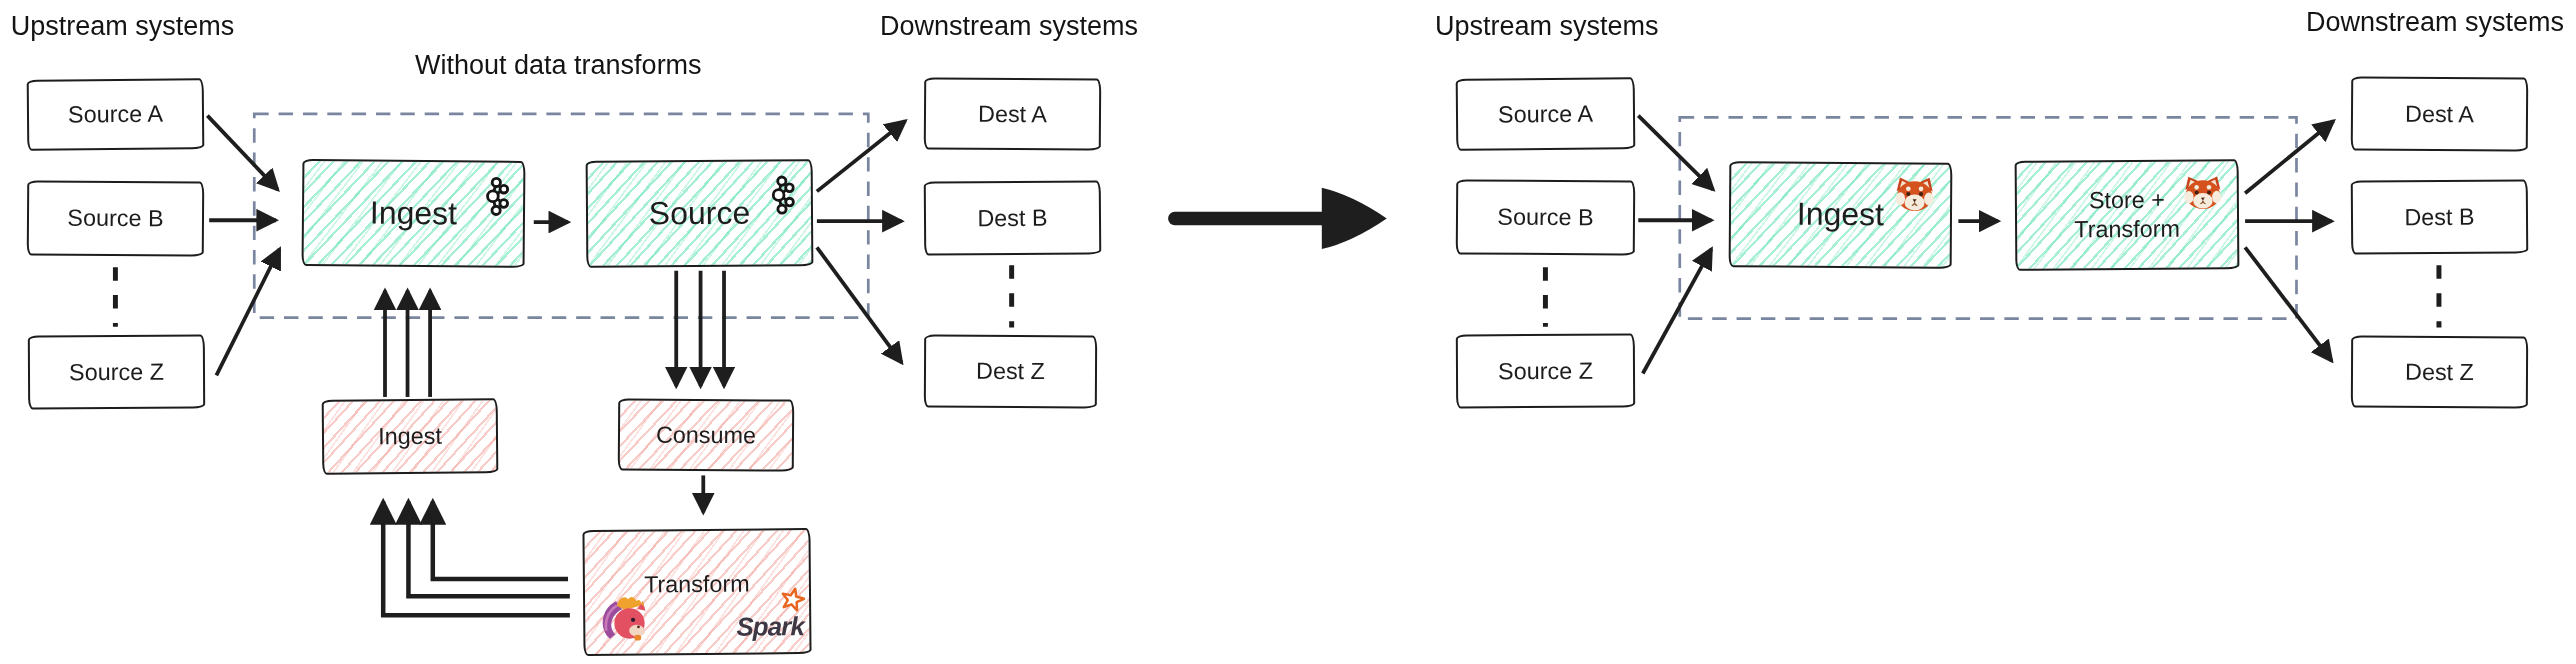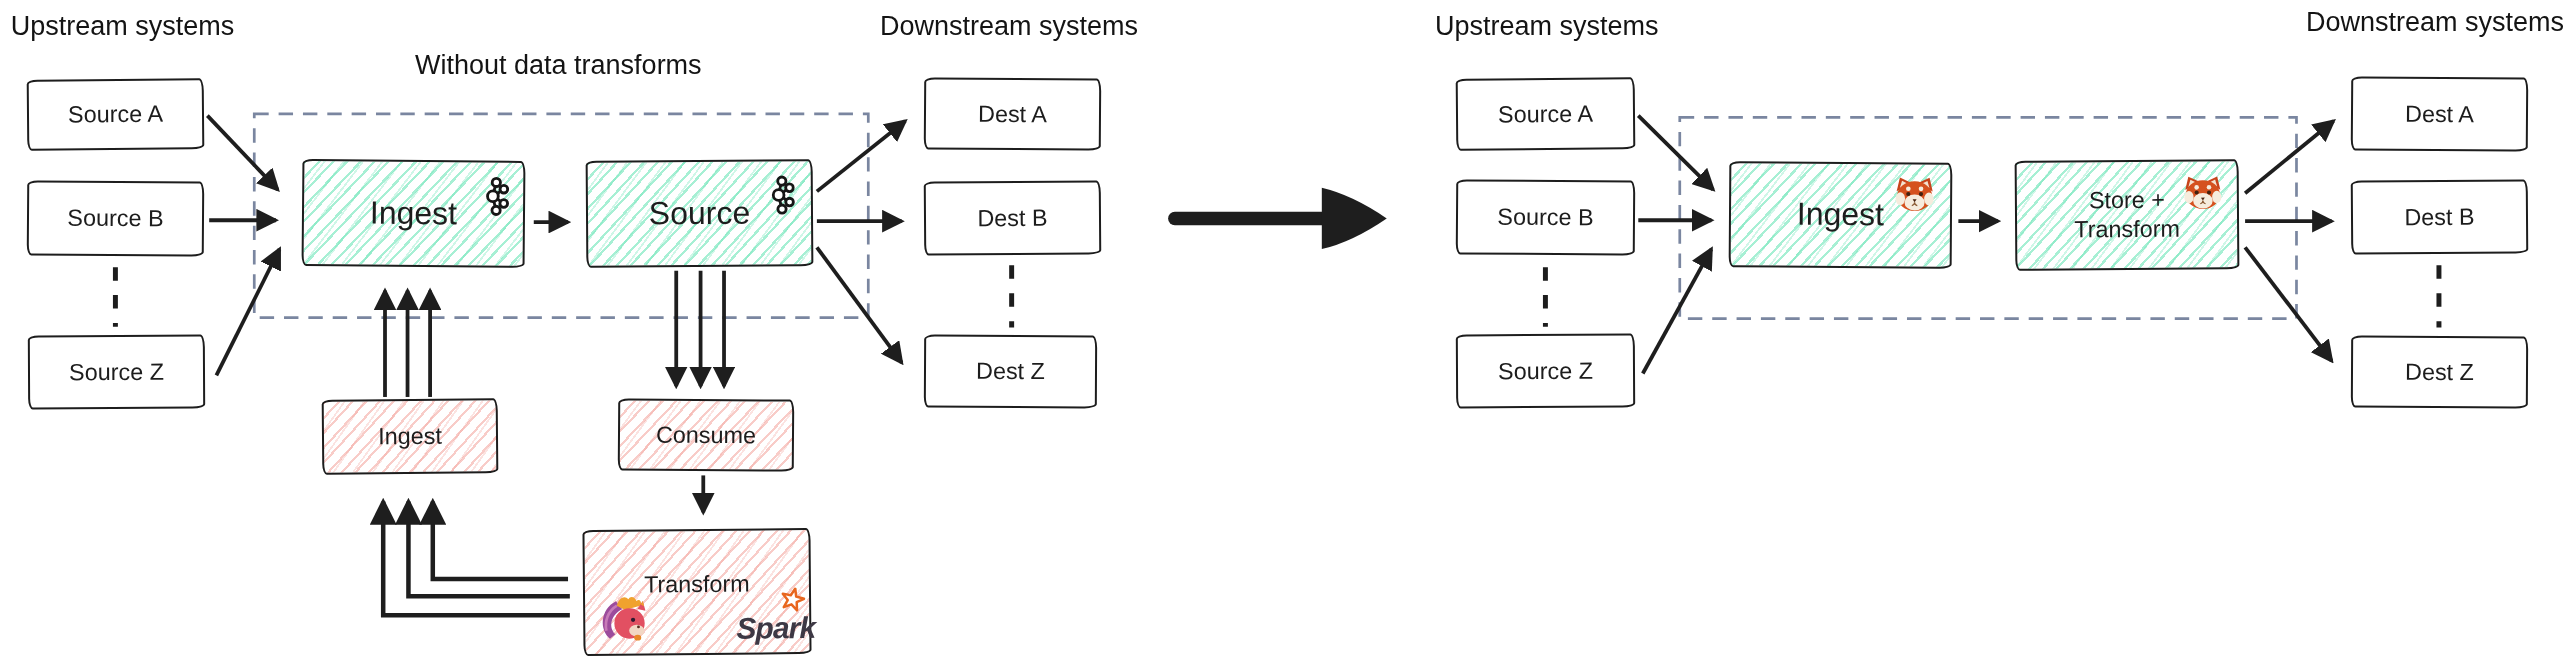--- a/index.html
+++ b/index.html
@@ -15,21 +15,21 @@
         repeating-linear-gradient(133deg, rgba(95,227,177,0.55) 0 2.3px, transparent 2.3px 10px),
         repeating-linear-gradient(127deg, rgba(95,227,177,0.30) 0 1.8px, transparent 1.8px 15.3px),
         #ffffff;}
   .pink{background:
         repeating-linear-gradient(133deg, rgba(242,154,146,0.50) 0 2.2px, transparent 2.2px 10px),
         repeating-linear-gradient(126deg, rgba(242,154,146,0.28) 0 1.8px, transparent 1.8px 16px),
         #ffffff;}
   .big{font-size:32px;}
   .icon{position:absolute;z-index:4;}
   svg.overlay{position:absolute;left:0;top:0;z-index:2;pointer-events:none;}
-  .spark-word{position:absolute;font-size:30px;font-weight:bold;font-style:italic;
+  .spark-word{position:absolute;font-size:26px;font-weight:bold;font-style:italic;
               color:#3d3844;letter-spacing:-0.9px;z-index:4;}
 </style>
 </head>
 <body>
 
 <div class="canvas">
 
   <svg class="overlay" width="2576" height="665" viewBox="0 0 2857 737">
     <defs>
       <marker id="ah" markerWidth="6" markerHeight="6" refX="8.6" refY="5" orient="auto" viewBox="0 0 10 10">

